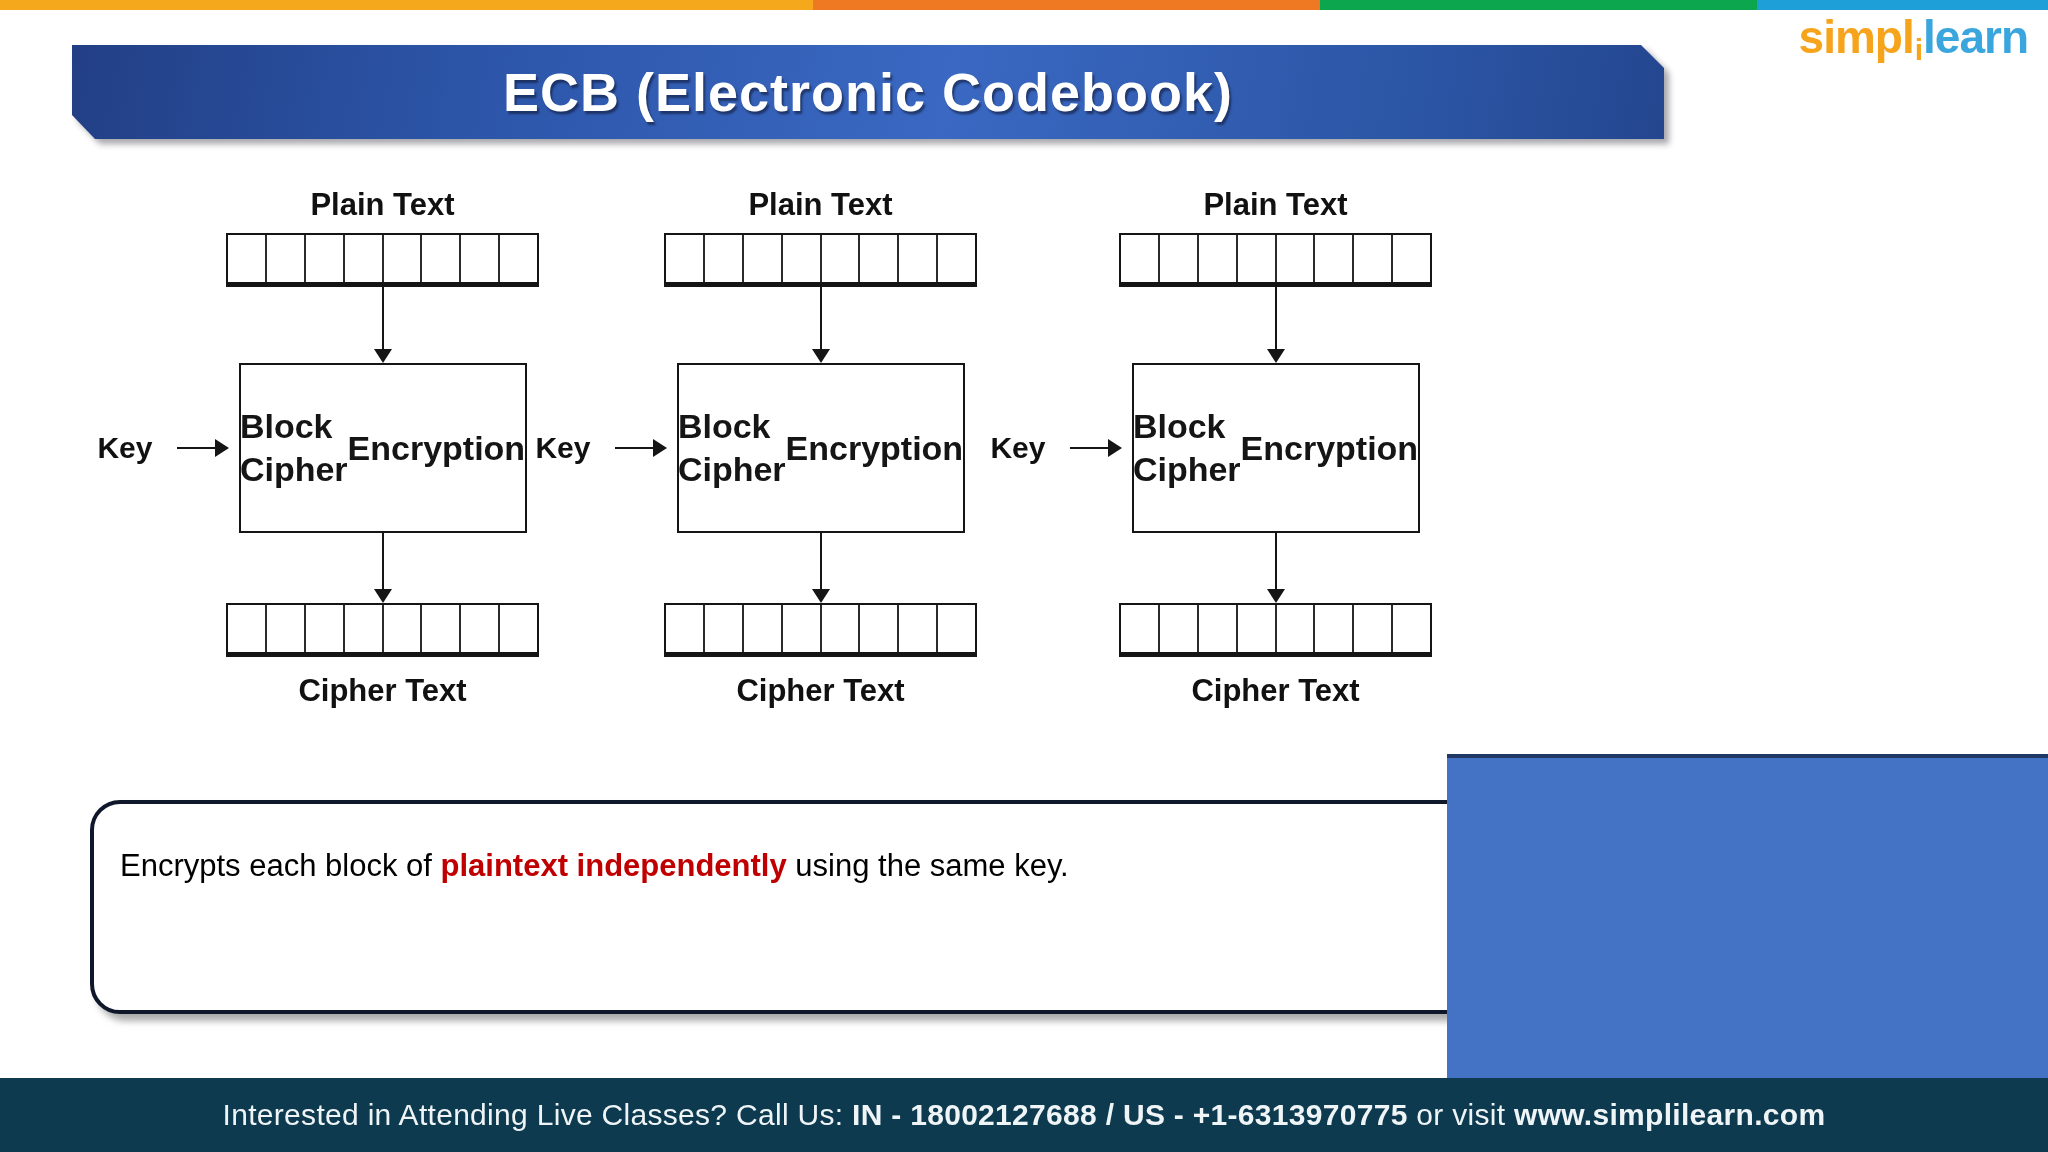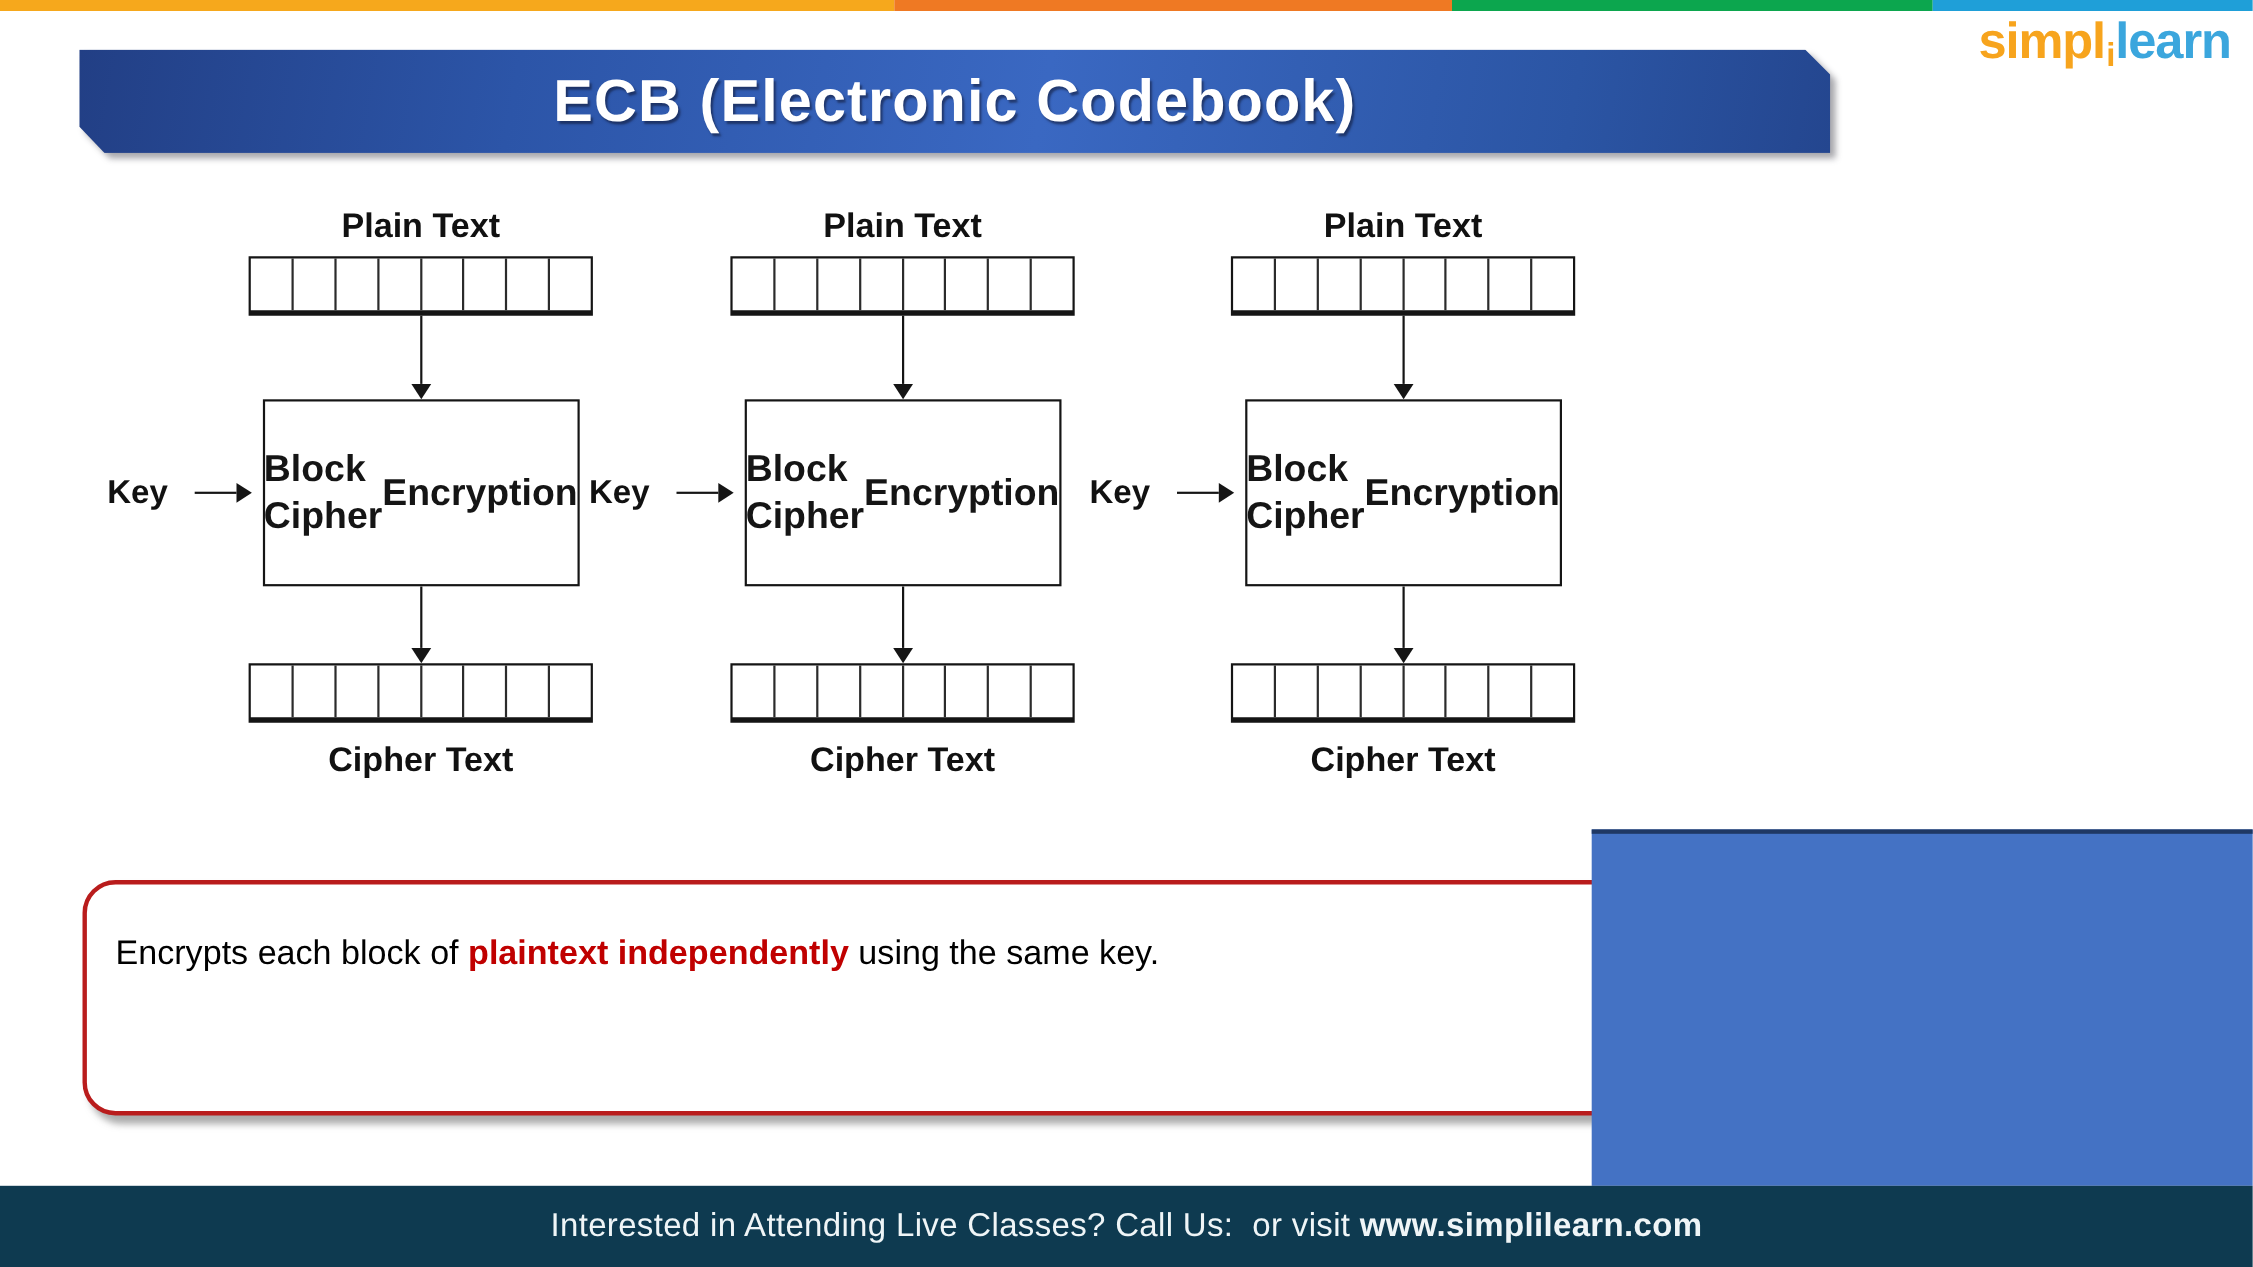--- a/index.html
+++ b/index.html
@@ -62,22 +62,22 @@
 
   .key-assembly { position:absolute; right:calc(100% + 12px); top:50%;
     transform:translateY(-50%); display:flex; align-items:center; gap:24px; white-space:nowrap; }
   .key-label { font-size:30px; font-weight:bold; color:#111; }
   .arrow-h { display:flex; align-items:center; }
   .arrow-h .hline { width:38px; height:2px; background:#151515; }
   .arrow-h .hhead { width:0; height:0; border-top:9px solid transparent;
     border-bottom:9px solid transparent; border-left:14px solid #151515; }
 
   
-  .info-box { position:absolute; left:75px; top:800px; width:1445px; height:214px;
-    background:#fff; border:4px solid #b91c1c; border-radius:30px;
+  .info-box { position:absolute; left:90px; top:800px; width:1445px; height:214px;
+    background:#fff; border:4px solid #0f172a; border-radius:30px;
     box-shadow:6px 7px 7px rgba(115,115,115,.6);
     padding:44px 30px 0 26px; }
   .info-line1 { font-size:31px; color:#000; }
   .info-line1 .hl { color:#C00000; font-weight:bold; }
   .info-line2 { margin-top:25px; font-size:31px; font-weight:bold; color:#C00000; }
 
   
   .side-panel { position:absolute; left:1447px; top:754px; width:601px; height:324px;
     background:#4472C4; border-top:4px solid #1F3864; }
 
@@ -241,14 +241,14 @@
 
 <div class="info-box">
   <div class="info-line1">
     <span>Encrypts each block of </span><span class="hl">plaintext independently</span><span> using the same key.</span>
   </div>
 </div>
 
 <div class="side-panel"></div>
 
 <div class="footer">
-  <span>Interested in Attending Live Classes? Call Us: </span><span> or visit </span><span class="b">www.simplilearn.com</span>
+  <span>Interested in Attending Live Classes? Call Us: </span><span class="b">IN - 18002127688 / US - +1-6313970775</span><span> or visit </span><span class="b">www.simplilearn.com</span>
 </div>
 
 </body></html>

